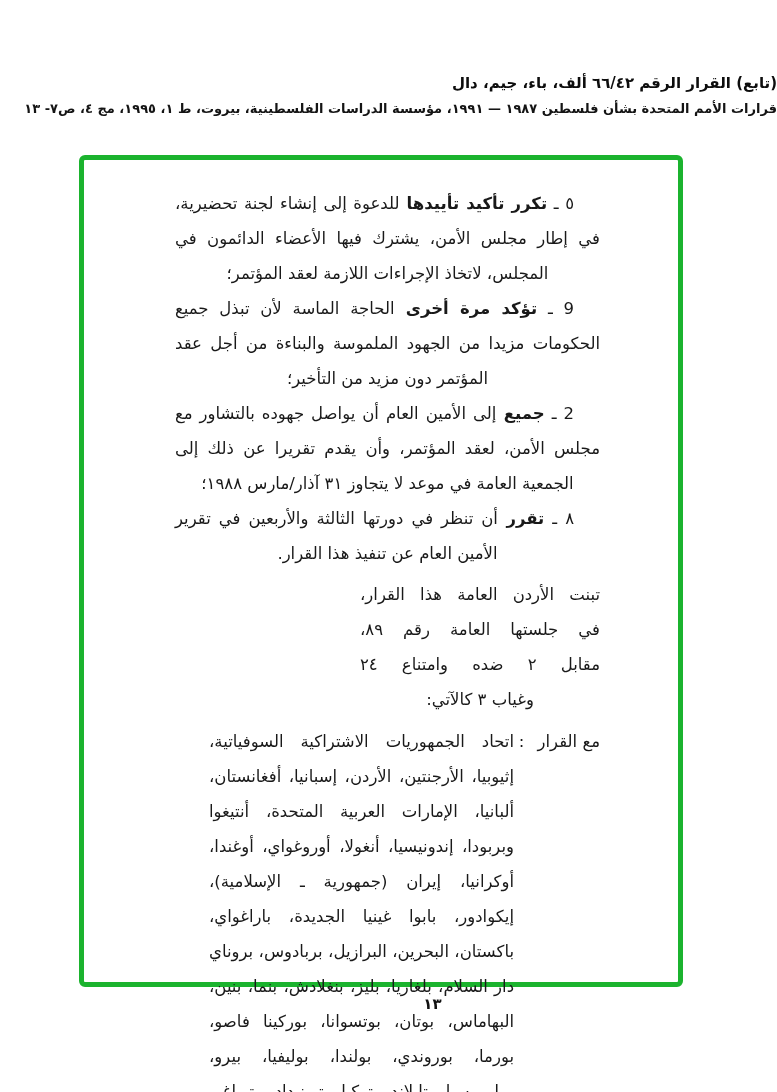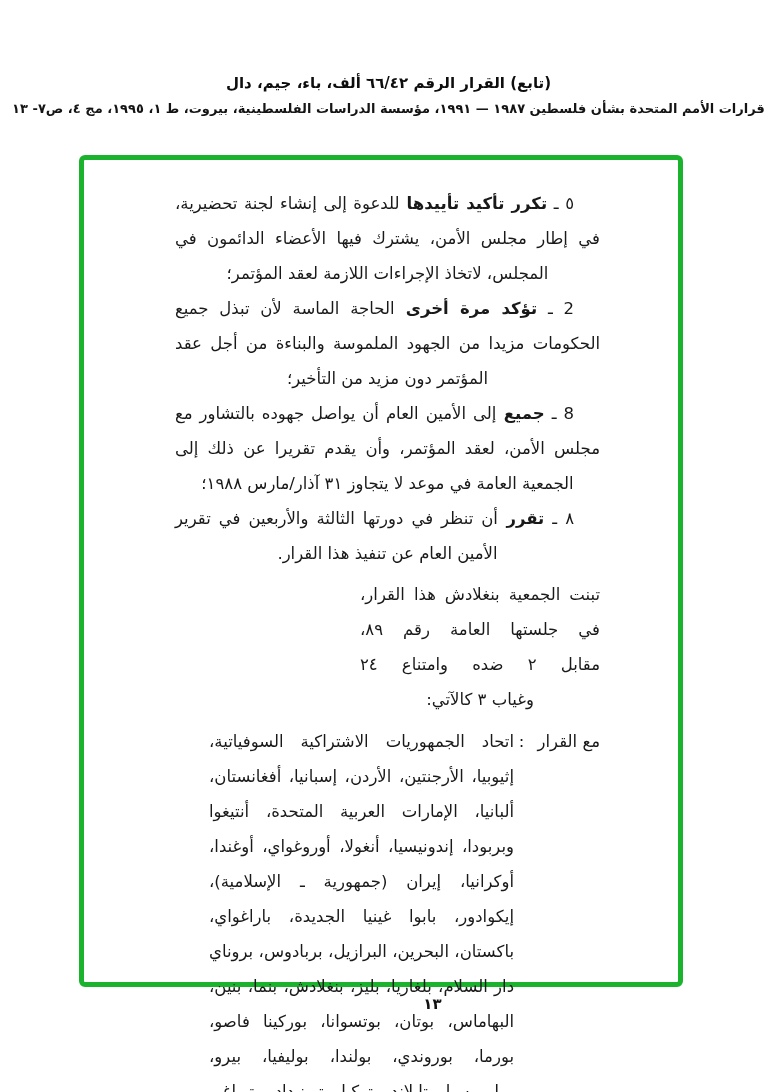--- a/index.html
+++ b/index.html
@@ -7,21 +7,21 @@
   .page {
     position:relative;
     width:777px; height:1092px;
     background:#ffffff;
     font-family:"DejaVu Sans", sans-serif;
     color:#1c1c1c;
     overflow:hidden;
   }
   .header {
     position:absolute; top:74px; left:0; width:100%;
-    text-align:center; direction:rtl;
+    direction:rtl;
   }
   .header-title {
     font-size:15px; font-weight:bold; color:#0d0d0d;
     letter-spacing:0.2px;
   }
   .header-source {
     margin-top:9px;
     font-size:13px; font-weight:bold; color:#141414;
   }
   .doc-box {
@@ -85,28 +85,28 @@
   <div class="header">
     <div class="header-title">(تابع) القرار الرقم ٦٦/٤٢ ألف، باء، جيم، دال</div>
     <div class="header-source">قرارات الأمم المتحدة بشأن فلسطين ١٩٨٧ — ١٩٩١، مؤسسة الدراسات الفلسطينية، بيروت، ط ١، ١٩٩٥، مج ٤، ص٧- ١٣</div>
   </div>
 
   <div class="doc-box">
     <div class="doc-content">
 
       <p class="para"><span>٥ ـ </span><b>تكرر تأكيد تأييدها </b><span>للدعوة إلى إنشاء لجنة تحضيرية، في إطار مجلس الأمن، يشترك فيها الأعضاء الدائمون في المجلس، لاتخاذ الإجراءات اللازمة لعقد المؤتمر؛</span></p>
 
-      <p class="para"><span>2 ـ </span><b>تؤكد مرة أخرى </b><span>الحاجة الماسة لأن تبذل جميع الحكومات مزيدا من الجهود الملموسة والبناءة من أجل عقد المؤتمر دون مزيد من التأخير؛</span></p>
+      <p class="para"><span>9 ـ </span><b>تؤكد مرة أخرى </b><span>الحاجة الماسة لأن تبذل جميع الحكومات مزيدا من الجهود الملموسة والبناءة من أجل عقد المؤتمر دون مزيد من التأخير؛</span></p>
 
-      <p class="para"><span>8 ـ </span><b>جميع </b><span>إلى الأمين العام أن يواصل جهوده بالتشاور مع مجلس الأمن، لعقد المؤتمر، وأن يقدم تقريرا عن ذلك إلى الجمعية العامة في موعد لا يتجاوز ٣١ آذار/مارس ١٩٨٨؛</span></p>
+      <p class="para"><span>2 ـ </span><b>جميع </b><span>إلى الأمين العام أن يواصل جهوده بالتشاور مع مجلس الأمن، لعقد المؤتمر، وأن يقدم تقريرا عن ذلك إلى الجمعية العامة في موعد لا يتجاوز ٣١ آذار/مارس ١٩٨٨؛</span></p>
 
       <p class="para"><span>٨ ـ </span><b>تقرر </b><span>أن تنظر في دورتها الثالثة والأربعين في تقرير الأمين العام عن تنفيذ هذا القرار.</span></p>
 
       <div class="adoption">
-        <div class="adopt-line">تبنت الجمعية بنغلادش هذا القرار،</div>
+        <div class="adopt-line">تبنت الأردن العامة هذا القرار،</div>
         <div class="adopt-line">في جلستها العامة رقم ٨٩،</div>
         <div class="adopt-line">مقابل ٢ ضده وامتناع ٢٤</div>
         <div class="adopt-line last">وغياب ٣ كالآتي:</div>
       </div>
 
       <div class="vote-row">
         <div class="vote-label-wrap"><span>مع القرار</span> <span class="vote-colon">:</span></div>
         <div class="vote-countries">اتحاد الجمهوريات الاشتراكية السوفياتية، إثيوبيا، الأرجنتين، الأردن، إسبانيا، أفغانستان، ألبانيا، الإمارات العربية المتحدة، أنتيغوا وبربودا، إندونيسيا، أنغولا، أوروغواي، أوغندا، أوكرانيا، إيران (جمهورية ـ الإسلامية)، إيكوادور، بابوا غينيا الجديدة، باراغواي، باكستان، البحرين، البرازيل، بربادوس، بروناي دار السلام، بلغاريا، بليز، بنغلادش، بنما، بنين، البهاماس، بوتان، بوتسوانا، بوركينا فاصو، بورما، بوروندي، بولندا، بوليفيا، بيرو، بييلوروسيا، تايلاند، تركيا، ترينيداد وتوباغو، تشاد، تشيكوسلوفاكيا، توغو، تونس، جاميكا، الجزائر، جزر سليمان، جزر القمر، الجماهيرية العربية الليبية، جمهورية إفريقيا الوسطى، جمهورية تنزانيا المتحدة، الجمهورية الديمقراطية الألمانية،</div>
       </div>
 

